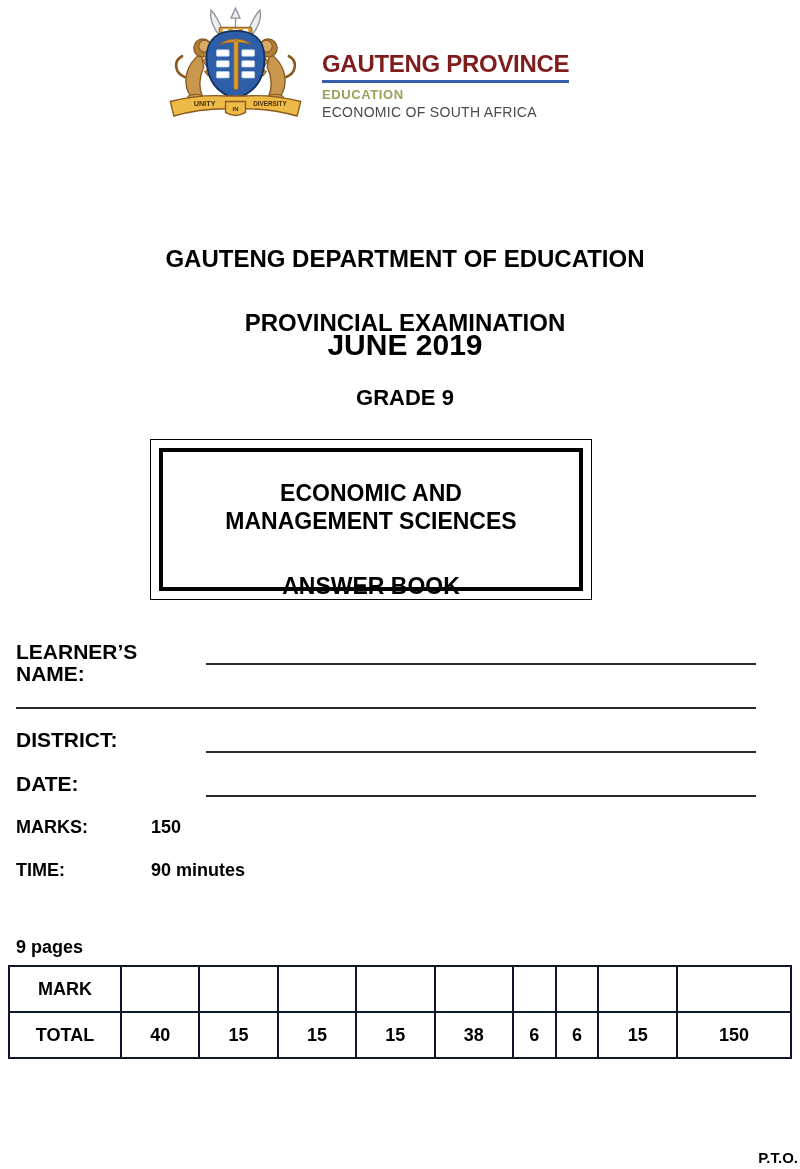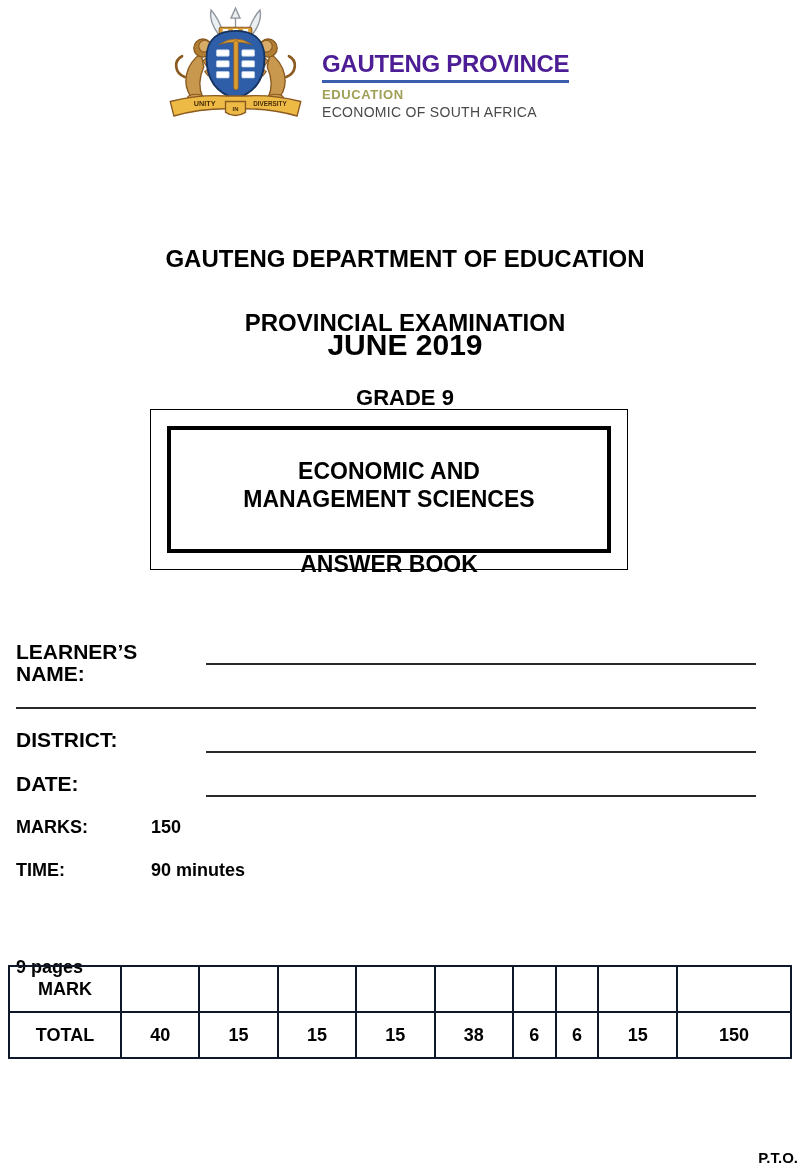--- a/index.html
+++ b/index.html
@@ -3,35 +3,35 @@
 <meta charset="utf-8">
 <style>
   * { margin:0; padding:0; box-sizing:border-box; }
   html,body { background:#fff; }
   body { width:800px; height:1169px; font-family:"Liberation Sans", sans-serif; color:#000; }
   .page { position:relative; width:800px; height:1169px; background:#fff; overflow:hidden; }
 
   
   .logo { position:absolute; left:163px; top:6px; display:flex; }
   .logo-text { margin-left:14px; padding-top:46px; }
-  .logo-org { font-size:24px; font-weight:bold; color:#4c1d95; letter-spacing:-0.3px;
+  .logo-org { font-size:24px; font-weight:bold; color:#7f1d1d; letter-spacing:-0.3px;
               line-height:1; display:inline-block; border-bottom:3px solid #3a5dad; padding-bottom:4px; }
   .logo-dept { font-size:13px; font-weight:bold; color:#9f9f55; margin-top:4px; letter-spacing:0.6px; }
   .logo-country { font-size:14px; color:#4a4a4a; margin-top:2px; letter-spacing:0.3px; }
 
   
   .heading { position:absolute; left:10px; width:790px; text-align:center; font-weight:bold; }
   .h-dept  { top:245px; font-size:24px; }
   .h-exam  { top:289px; font-size:24px;margin-top:20px; }
   .h-date  { top:328px; font-size:30px; }
   .h-grade { top:385px; font-size:22px; }
 
   
-  .subject-box { position:absolute; left:150px; top:409px; width:478px; height:161px;
-                 border:1px solid #000; padding:16px; }
+  .subject-box { position:absolute; left:150px; top:439px; width:442px; height:161px;
+                 border:1px solid #000; padding:8px; }
   .subject-inner { border:4px solid #000; width:100%; height:100%; text-align:center;
                    padding-top:27px; font-weight:bold; font-size:23px; line-height:28px; }
   .subject-sub { margin-top:37px; }
 
   
   .field-row { position:absolute; left:16px; width:740px; height:26px; display:flex; }
   .field-label { width:190px; font-size:21px; font-weight:bold; line-height:22px; }
   .field-line { flex:1; border-bottom:2px solid #2a2a2a; height:24px; }
 
   .info-row { position:absolute; left:16px; width:740px; display:flex;gap:44px; }
@@ -139,21 +139,21 @@
   </div>
 
   <div class="info-row" style="top:817px;">
     <div class="info-label">MARKS:</div>
     <div class="info-value">150</div>
   </div>
   <div class="info-row" style="top:860px;">
     <div class="info-label">TIME:</div>
     <div class="info-value">90 minutes</div>
   </div>
-  <div class="pages-note" style="top:957px;">9 pages</div>
+  <div class="pages-note" style="top:937px;">9 pages</div>
 
   <table class="mark-table">
     <tbody>
         <tr>
       <td class="label-col">MARK</td>
       <td></td>
       <td></td>
       <td></td>
       <td></td>
       <td></td>

